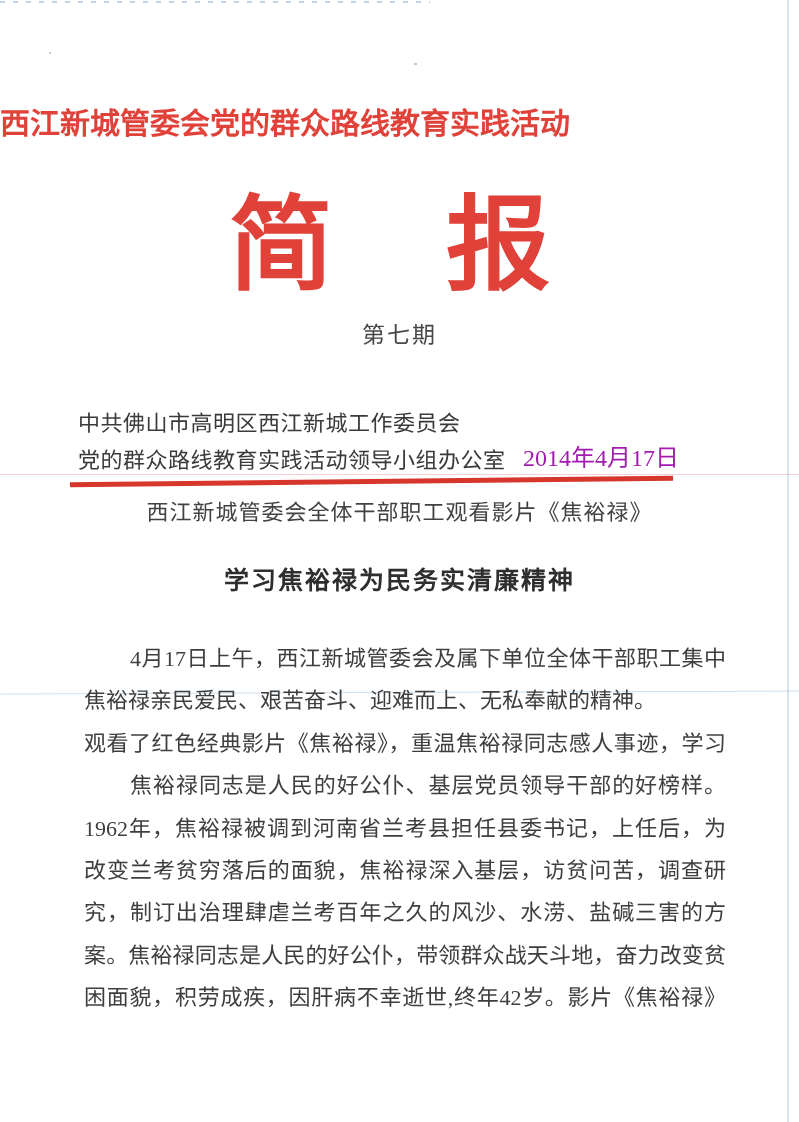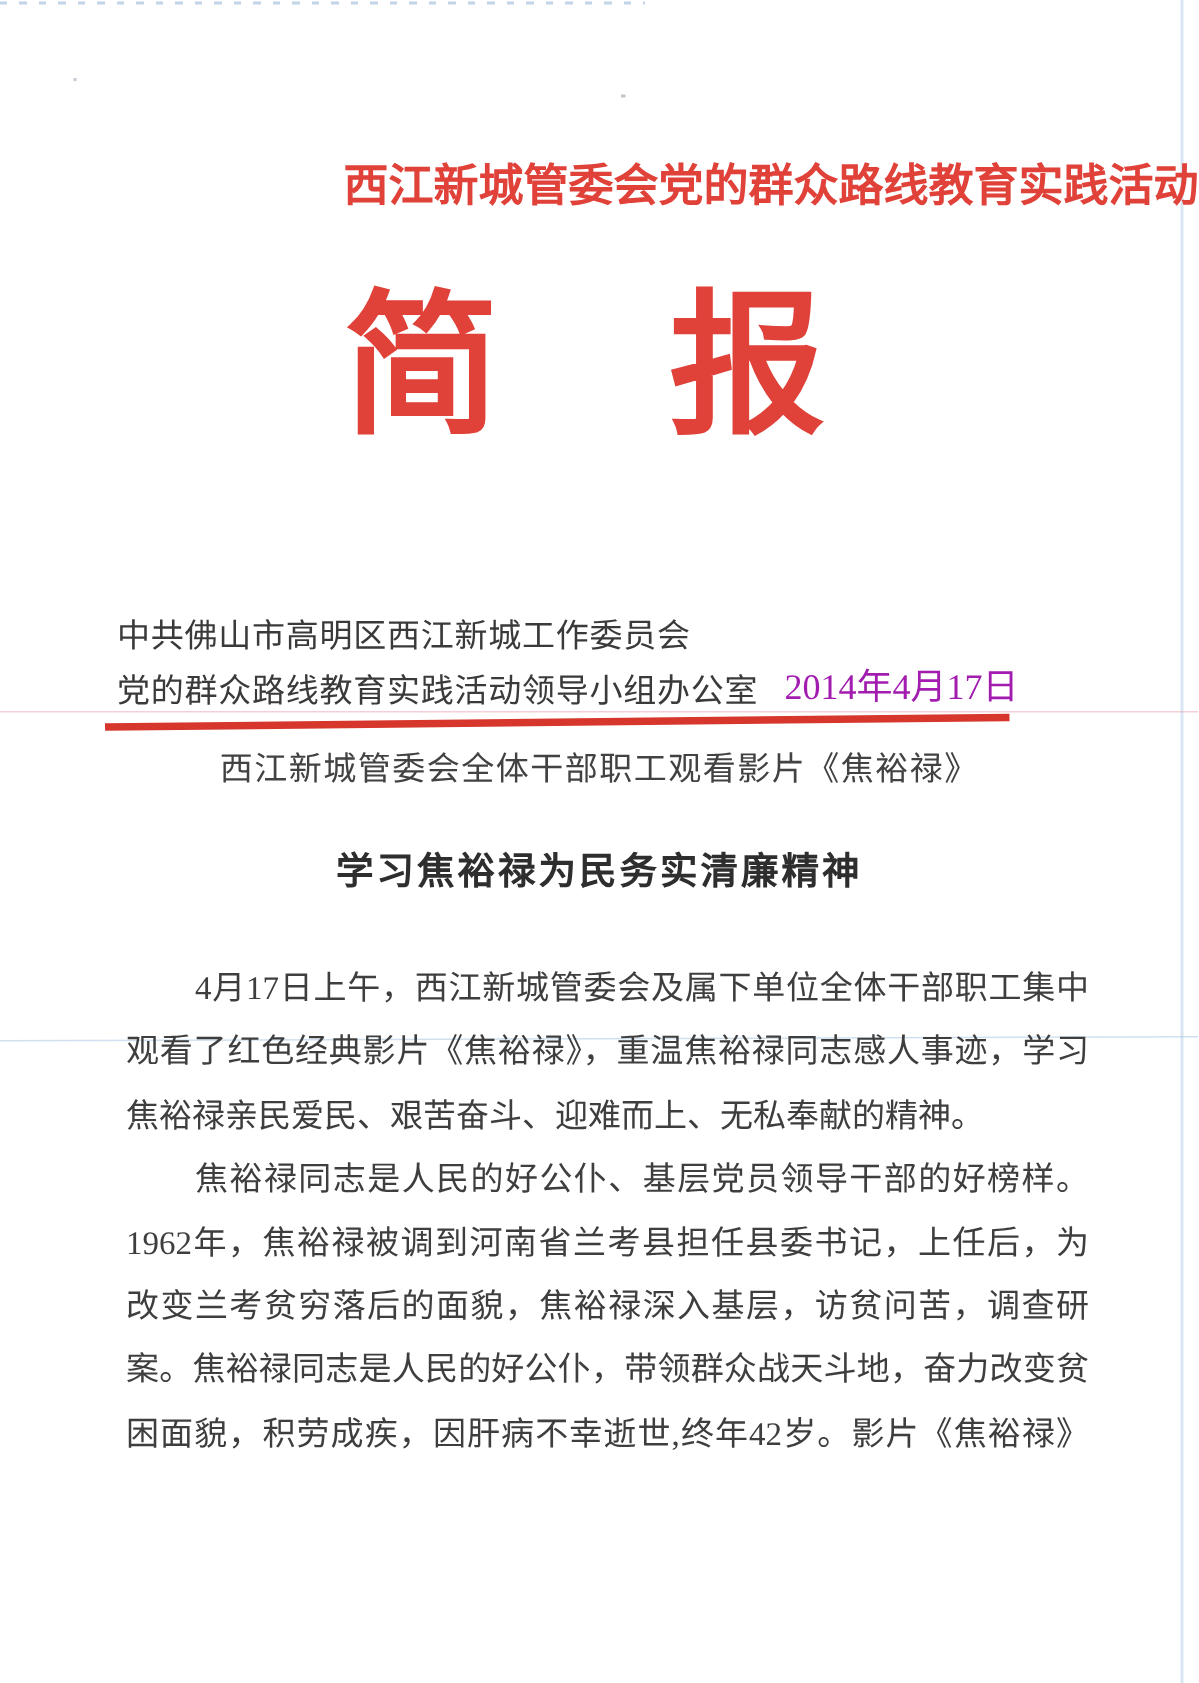--- a/index.html
+++ b/index.html
@@ -47,21 +47,21 @@
     position: absolute; top: 692px; left: 0;
     width: 799px; height: 1px;
     background: rgba(160,195,225,.5);
     transform: rotate(-0.2deg);
   }
   
   .masthead-title {
     position: absolute;
     top: 99px; left: 0;
     width: 100%;
-    text-align: right;
+    text-align: left;
     font-size: 30px;
     font-weight: bold;
     letter-spacing: 0px;
     color: var(--accent-red, #e0423a);
     white-space: nowrap;
   }
   .bulletin-name {
     position: absolute;
     top: 192px; left: 0;
     width: 100%;
@@ -166,38 +166,40 @@
   <div class="faint-pink-line"></div>
   <div class="faint-blue-line"></div>
 
   <div class="masthead-title">西江新城管委会党的群众路线教育实践活动</div>
 
   <div class="bulletin-name">
     <span class="bulletin-char">简</span>
     <span class="bulletin-char">报</span>
   </div>
 
+  <div class="issue-number">第七期</div>
 
   <div class="issuer">
     <div>中共佛山市高明区西江新城工作委员会</div>
     <div>党的群众路线教育实践活动领导小组办公室</div>
   </div>
 
   <div class="issue-date">2014年4月17日</div>
 
   <div class="red-rule"></div>
 
   <div class="article-subtitle">西江新城管委会全体干部职工观看影片《焦裕禄》</div>
 
   <div class="article-title">学习焦裕禄为民务实清廉精神</div>
 
   <div class="article-body">
       <div class="body-line just indent">4月17日上午，西江新城管委会及属下单位全体干部职工集中</div>
+      <div class="body-line">焦裕禄亲民爱民、艰苦奋斗、迎难而上、无私奉献的精神。</div>
       <div class="body-line just">观看了红色经典影片《焦裕禄》，重温焦裕禄同志感人事迹，学习</div>
-      <div class="body-line">焦裕禄亲民爱民、艰苦奋斗、迎难而上、无私奉献的精神。</div>
       <div class="body-line just indent">焦裕禄同志是人民的好公仆、基层党员领导干部的好榜样。</div>
       <div class="body-line just">1962年，焦裕禄被调到河南省兰考县担任县委书记，上任后，为</div>
       <div class="body-line just">改变兰考贫穷落后的面貌，焦裕禄深入基层，访贫问苦，调查研</div>
+      <div class="body-line just">究，制订出治理肆虐兰考百年之久的风沙、水涝、盐碱三害的方</div>
       <div class="body-line just">案。焦裕禄同志是人民的好公仆，带领群众战天斗地，奋力改变贫</div>
       <div class="body-line just">困面貌，积劳成疾，因肝病不幸逝世,终年42岁。影片《焦裕禄》</div>
     </div>
 
 </div>
 
 </body></html>

